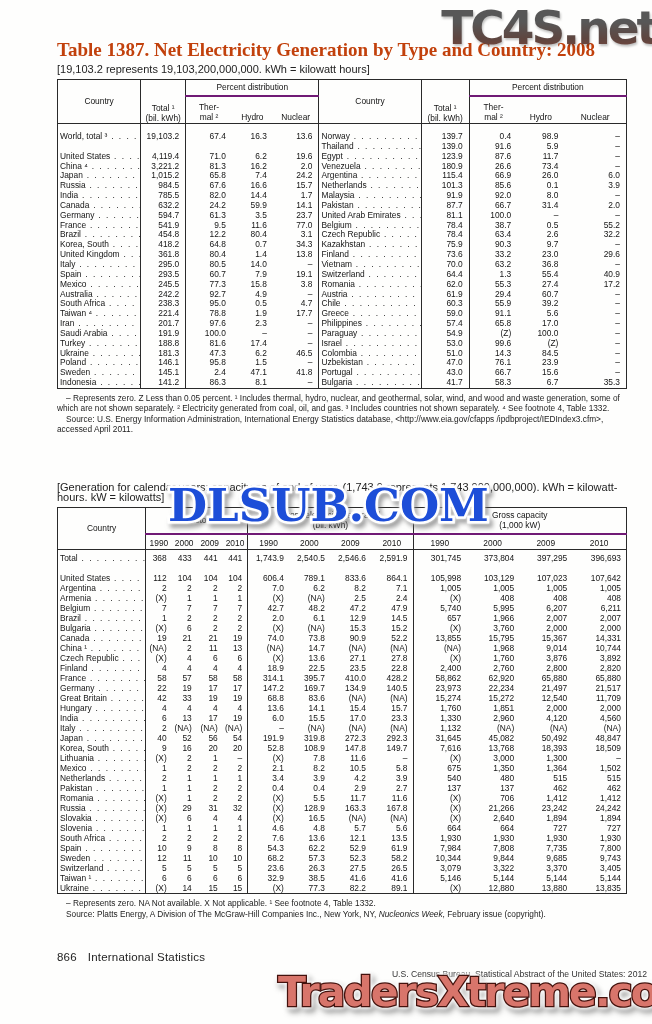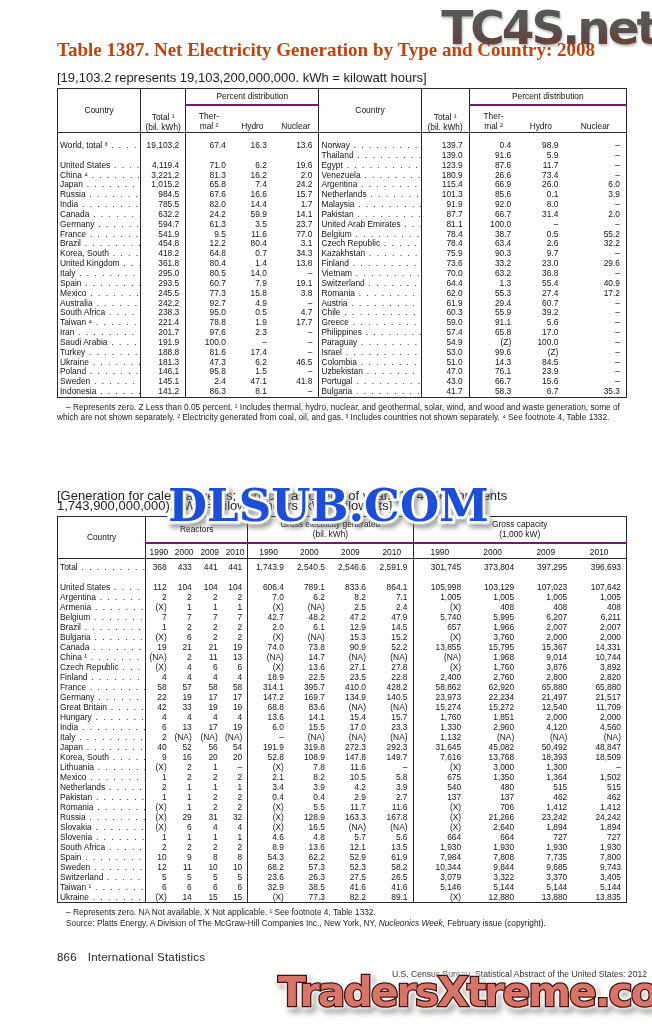--- a/index.html
+++ b/index.html
@@ -18,21 +18,21 @@
           filter:drop-shadow(0 0 1px #fff) drop-shadow(3px 4px 2px rgba(90,90,90,0.55));}
   .wm-bot{top:968px;left:278px;font-size:41px;font-family:"DejaVu Sans",sans-serif;
           letter-spacing:-2px;color:#d8756b;-webkit-text-stroke:2.5px #43120d;paint-order:stroke fill;
           filter:drop-shadow(0 0 2px #fff) drop-shadow(0 0 2px #fff) drop-shadow(3px 4px 2px rgba(0,0,0,0.35));}
 
   
   .sec{position:absolute;left:57px;width:568px;}
   .s1387{top:39px;}
   .s1388{top:479px;}
   .ttl{margin:0;font-family:"Liberation Serif",serif;font-weight:bold;font-size:19px;color:#c2410c;}
-  .sub{margin:12px 0 0 0;font-size:13px;line-height:10px;color:#222;}
+  .sub{margin:3px 0 0 0;font-size:11px;line-height:10px;color:#222;}
 
   
   table.tbl{border-collapse:collapse;table-layout:fixed;width:570px;margin-top:5px;
             border:1px solid #2a2a2a;}
   .tbl th,.tbl td{font-weight:normal;font-size:8.4px;padding:0;color:#141414;}
   thead{border-bottom:1px solid #2a2a2a;}
   th{vertical-align:bottom;text-align:center;line-height:9.5px;}
   th span{display:block;}
   .vmid{vertical-align:middle;}
   .br{border-right:1px solid #2a2a2a;}
@@ -430,20 +430,21 @@
             <td class="c"><span class="nm">Bulgaria</span></td>
             <td class="v">41.7</td>
             <td class="v">58.3</td>
             <td class="v">6.7</td>
             <td class="v">35.3</td>
           </tr>
         </tbody>
     </table>
 
     <p class="fn">– Represents zero. Z Less than 0.05 percent. ¹ Includes thermal, hydro, nuclear, and geothermal, solar, wind, and wood and waste generation, some of which are not shown separately. ² Electricity generated from coal, oil, and gas. ³ Includes countries not shown separately. ⁴ See footnote 4, Table 1332.</p>
+    <p class="fn src">Source: U.S. Energy Information Administration, International Energy Statistics database, &lt;http://www.eia.gov/cfapps /ipdbproject/IEDIndex3.cfm&gt;, accessed April 2011.</p>
   </section>
 
   <section class="sec s1388">
     <p class="sub">[Generation for calendar years; capacity as of end of year. (1,743.9 represents 1,743,900,000,000). kWh = kilowatt-hours. kW = kilowatts]</p>
 
     <table class="tbl" id="t1388">
       <colgroup>
         <col style="width:88px">
         <col style="width:26px">
           <col style="width:25px">
@@ -906,21 +907,21 @@
             <td class="v">664</td>
             <td class="v">727</td>
             <td class="v">727</td>
           </tr>
           <tr>
             <td class="c"><span class="nm">South Africa</span></td>
             <td class="v">2</td>
             <td class="v">2</td>
             <td class="v">2</td>
             <td class="v">2</td>
-            <td class="v">8.9</td>
+            <td class="v">7.6</td>
             <td class="v">13.6</td>
             <td class="v">12.1</td>
             <td class="v">13.5</td>
             <td class="v">1,930</td>
             <td class="v">1,930</td>
             <td class="v">1,930</td>
             <td class="v">1,930</td>
           </tr>
           <tr>
             <td class="c"><span class="nm">Spain</span></td>

